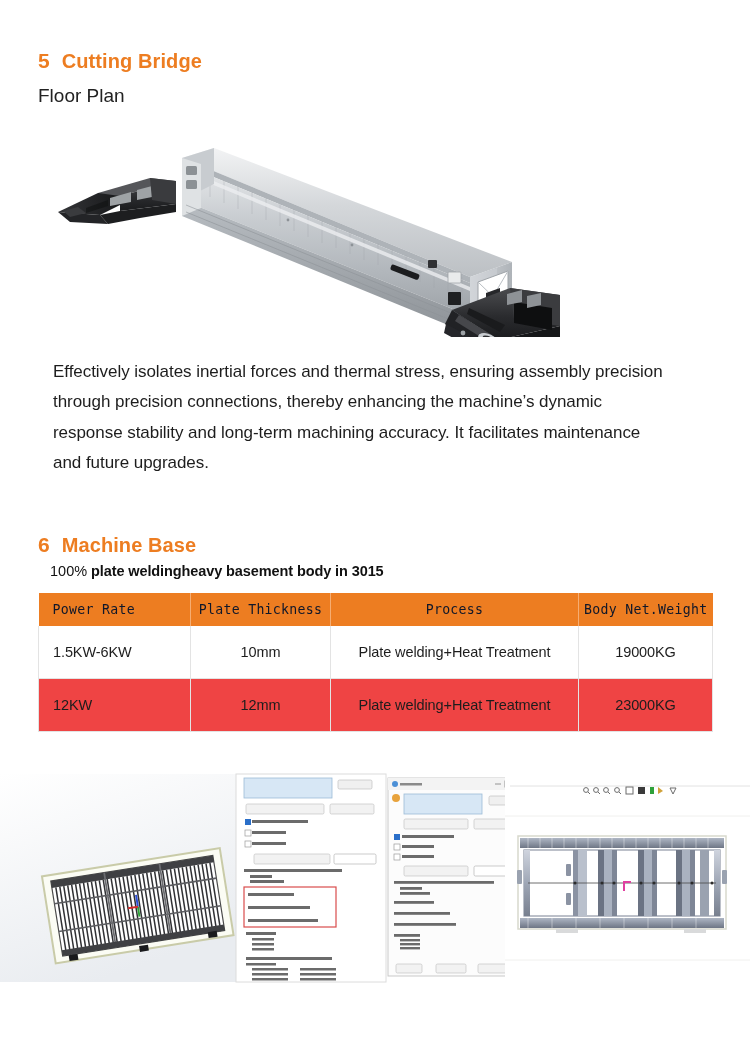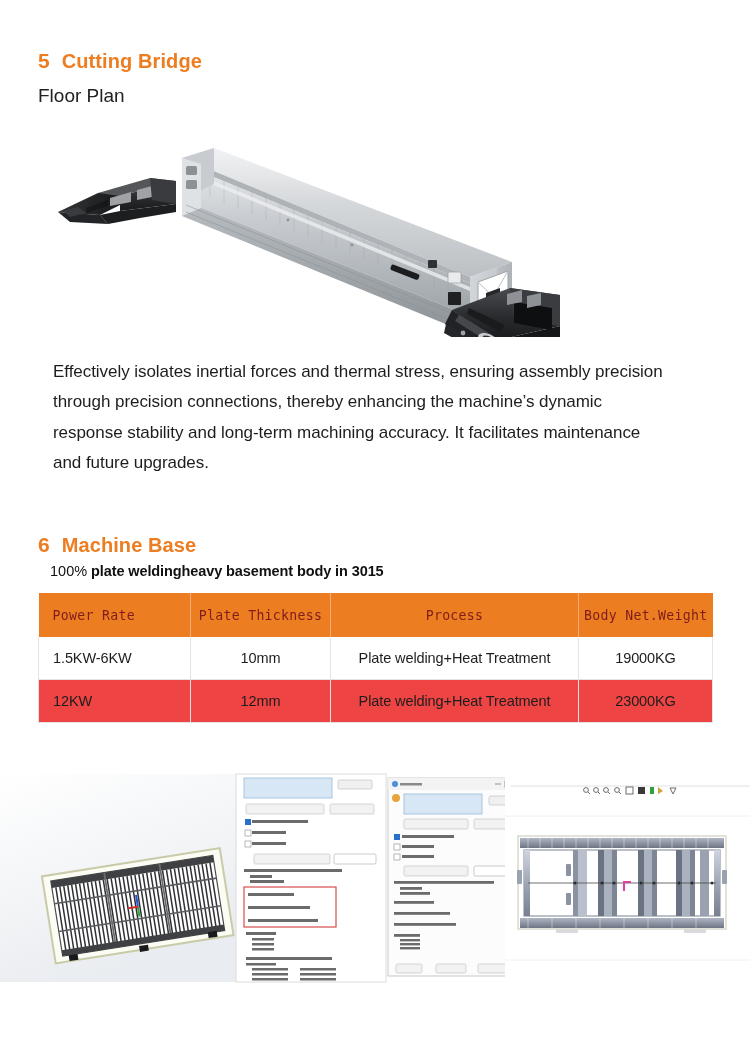--- a/index.html
+++ b/index.html
@@ -100,38 +100,38 @@
     border-collapse: collapse;
     table-layout: fixed;
   }
   .spec-table col.c1 { width: 152px; }
   .spec-table col.c2 { width: 140px; }
   .spec-table col.c3 { width: 248px; }
   .spec-table col.c4 { width: 134px; }
 
   .spec-table thead th {
     background: #ED7D21;
-    color: #7f1d1d;
-    height: 44px;
+    color: #0f172a;
+    height: 33px;
     font-family: "DejaVu Sans Mono", "Liberation Mono", monospace;
     font-size: 13.2px;
     font-weight: normal;
     letter-spacing: 0.3px;
     border-right: 1px solid #f6ad72;
     padding: 0;
     text-align: center;
   }
   .spec-table thead th:last-child { border-right: none; margin-top: 23px; }
   .spec-table thead th.lead {
     text-align: left;
     padding-left: 14px;
   }
 
   .spec-table tbody td {
-    height: 42px;
+    height: 52px;
     font-size: 14.5px;
     color: #1d1d1d;
     border-right: 1px solid #e3e3e3;
     border-bottom: 1px solid #e3e3e3;
     border-left: 1px solid #e3e3e3;
     padding: 0;
     text-align: center;
     letter-spacing: -0.1px;
   }
   .spec-table tbody td.lead {

